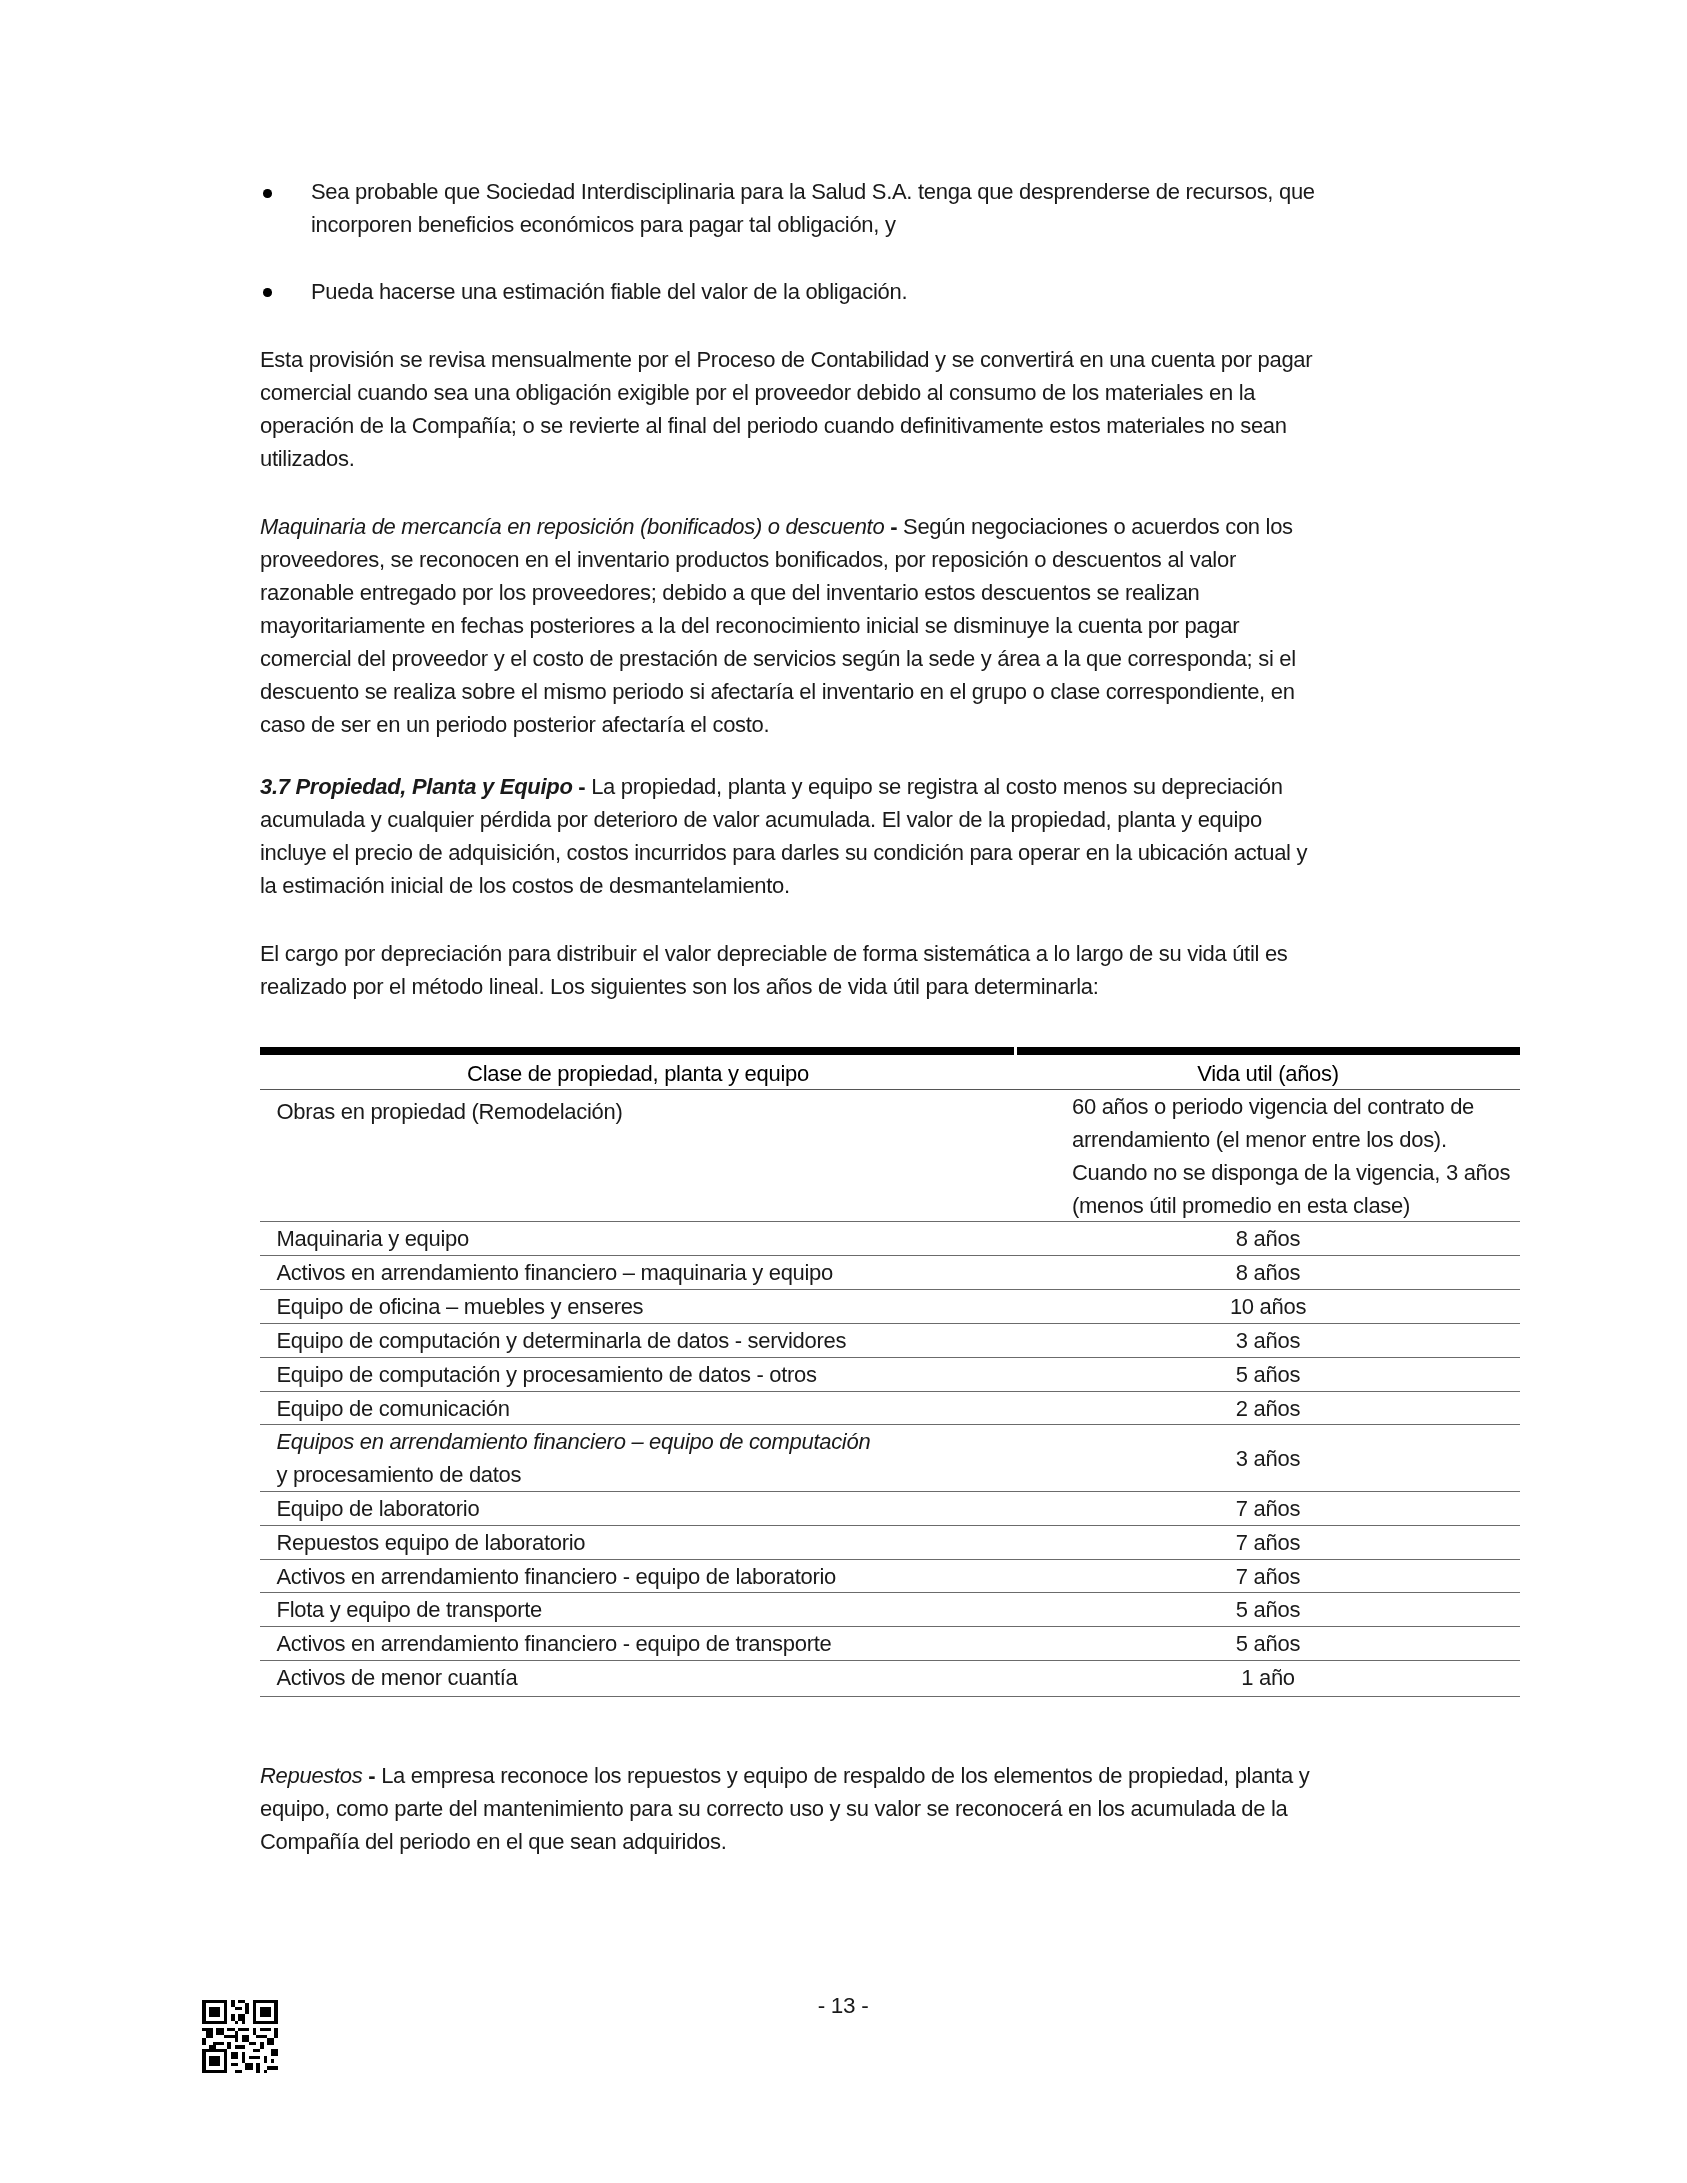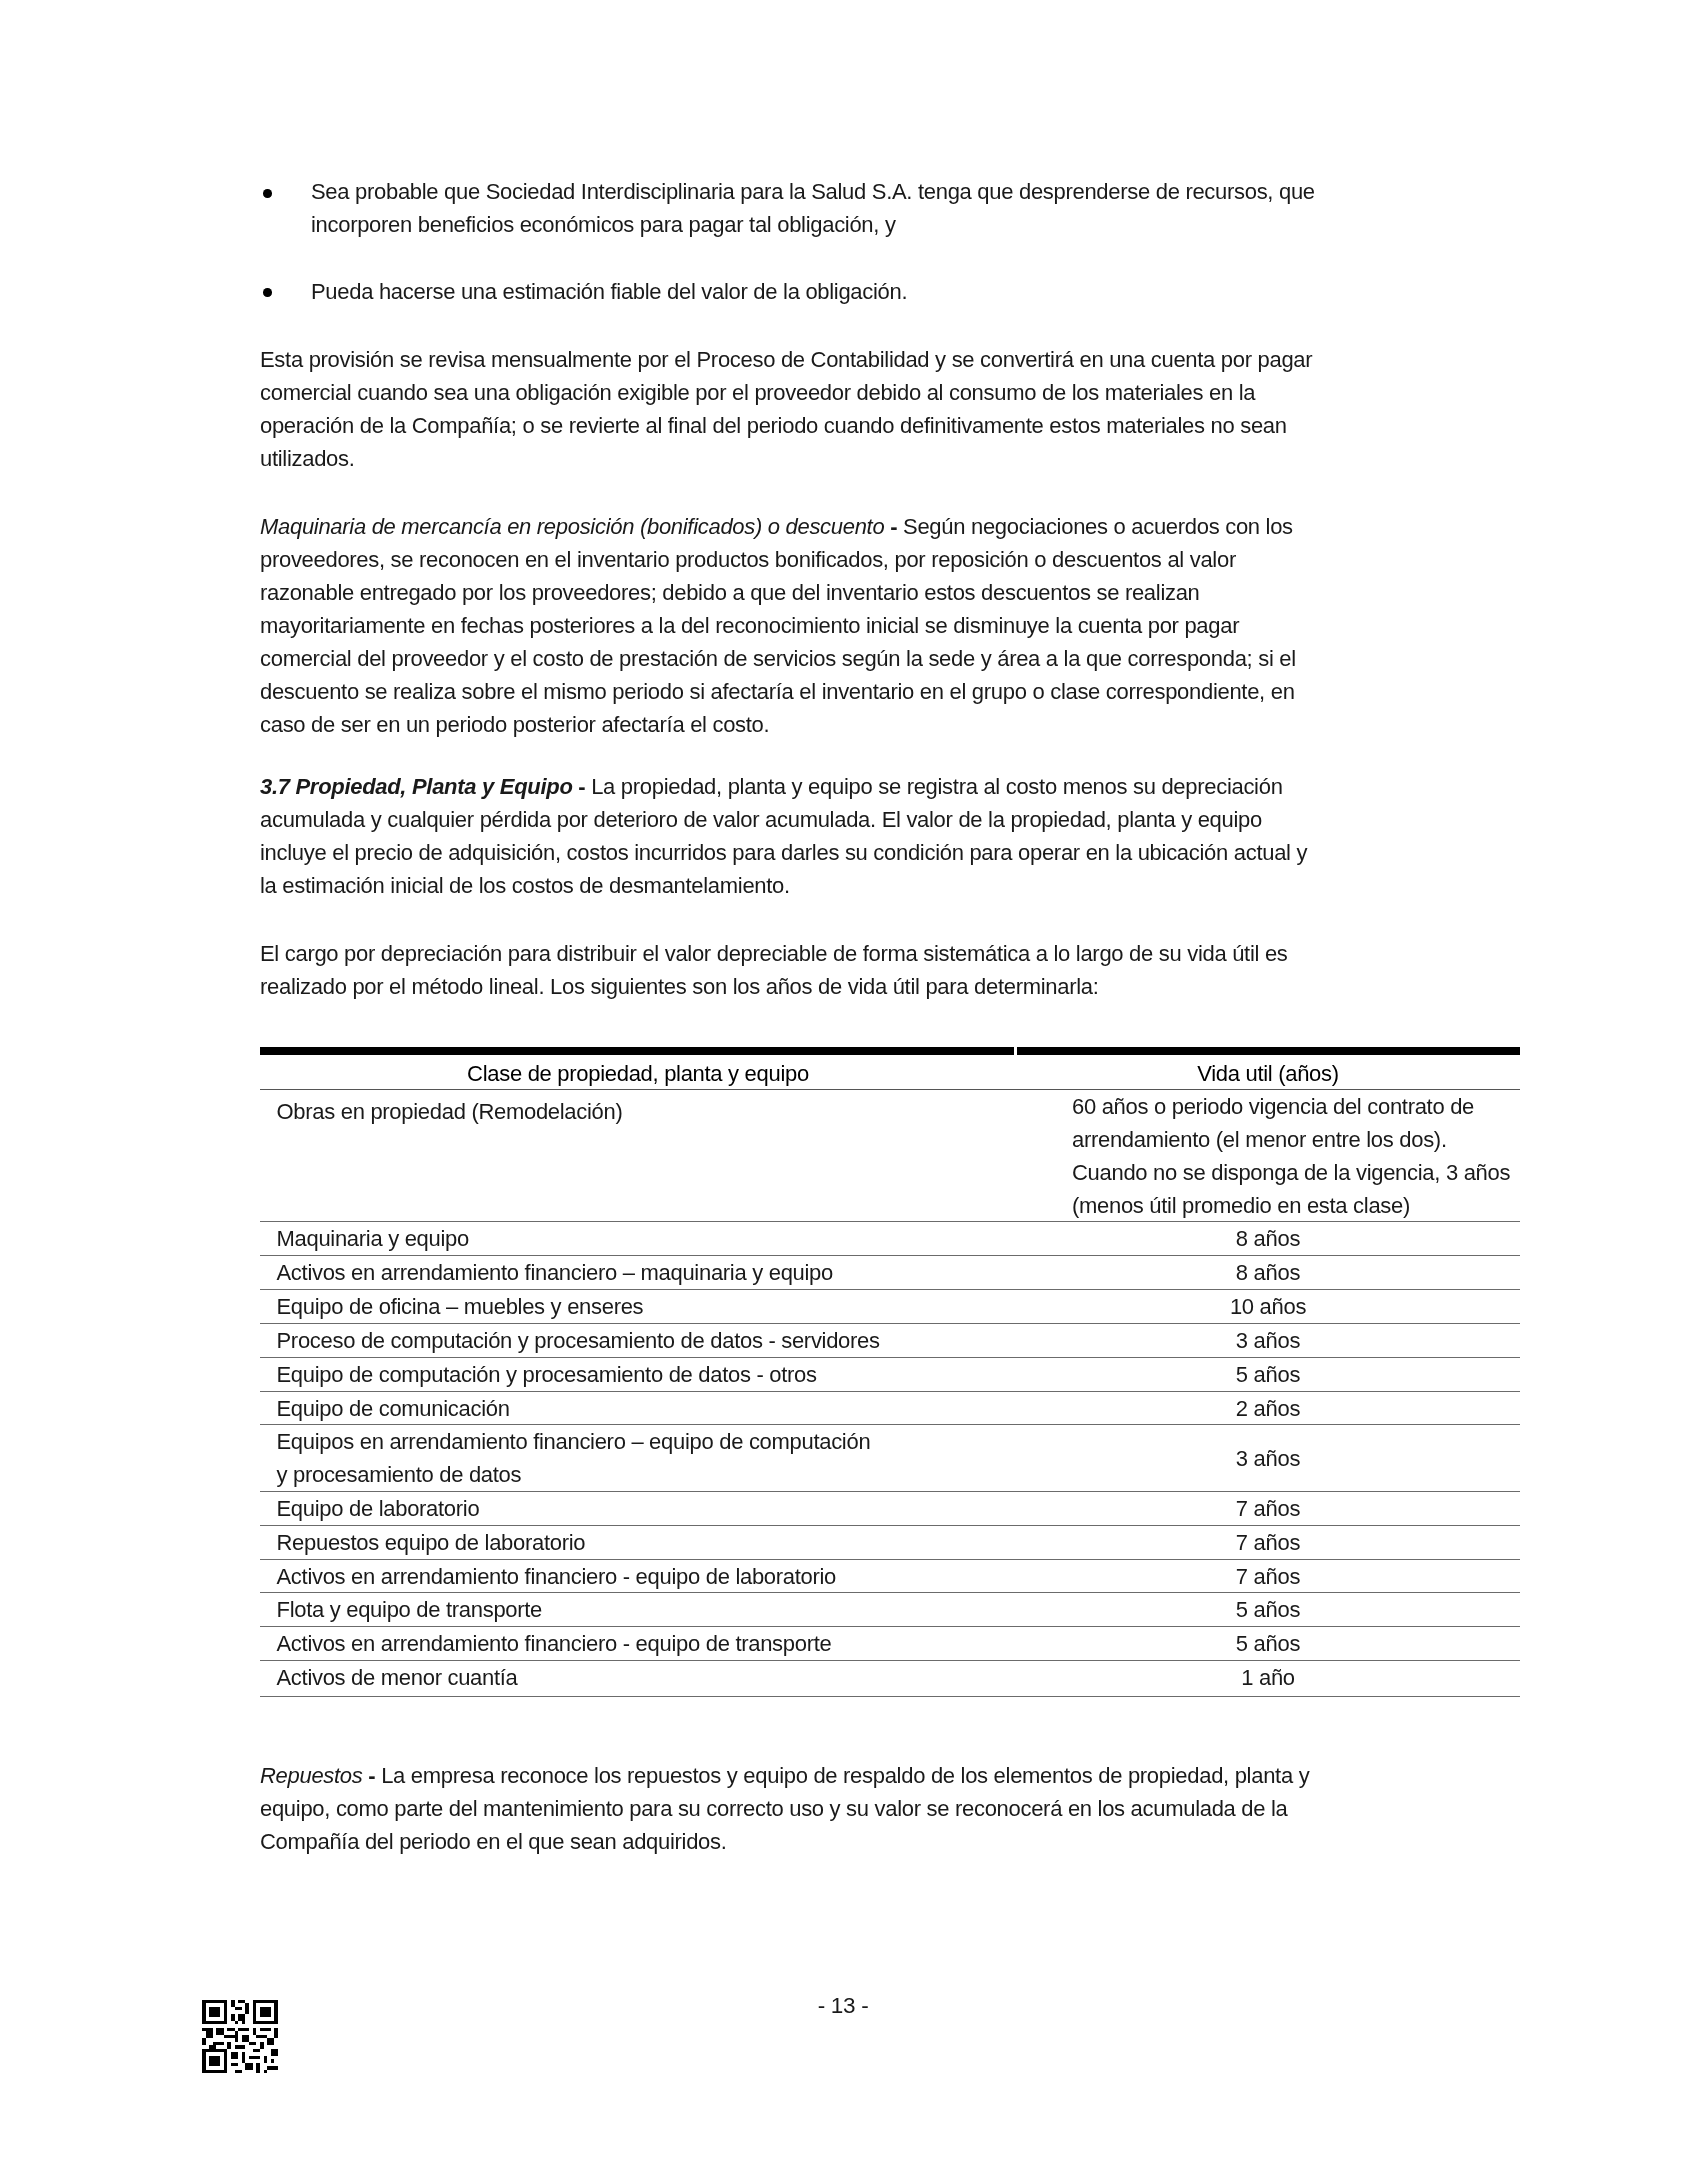--- a/index.html
+++ b/index.html
@@ -96,34 +96,34 @@
     </div>
     <div class="row" style="height:34px;">
       <div class="cell c1">Activos en arrendamiento financiero – maquinaria y equipo</div>
       <div class="cell c2">8 años</div>
     </div>
     <div class="row" style="height:34px;">
       <div class="cell c1">Equipo de oficina – muebles y enseres</div>
       <div class="cell c2">10 años</div>
     </div>
     <div class="row" style="height:34px;">
-      <div class="cell c1">Proceso de computación y procesamiento de datos - servidores</div>
+      <div class="cell c1">Equipo de computación y determinarla de datos - servidores</div>
       <div class="cell c2">3 años</div>
     </div>
     <div class="row" style="height:34px;">
       <div class="cell c1">Equipo de computación y procesamiento de datos - otros</div>
       <div class="cell c2">5 años</div>
     </div>
     <div class="row" style="height:33px;">
       <div class="cell c1">Equipo de comunicación</div>
       <div class="cell c2">2 años</div>
     </div>
     <div class="row" style="height:67px;">
       <div class="cell c1">
-        <span class="line" style="height:33px;line-height:33px;">Equipos en arrendamiento financiero – equipo de computación</span>
+        <span class="line" style="height:33px;line-height:33px;font-style:italic;">Equipos en arrendamiento financiero – equipo de computación</span>
         <span class="line" style="height:33px;line-height:33px;">y procesamiento de datos</span>
       </div>
       <div class="cell c2" style="top:16.5px;">3 años</div>
     </div>
     <div class="row" style="height:34px;">
       <div class="cell c1">Equipo de laboratorio</div>
       <div class="cell c2">7 años</div>
     </div>
     <div class="row" style="height:34px;">
       <div class="cell c1">Repuestos equipo de laboratorio</div>

